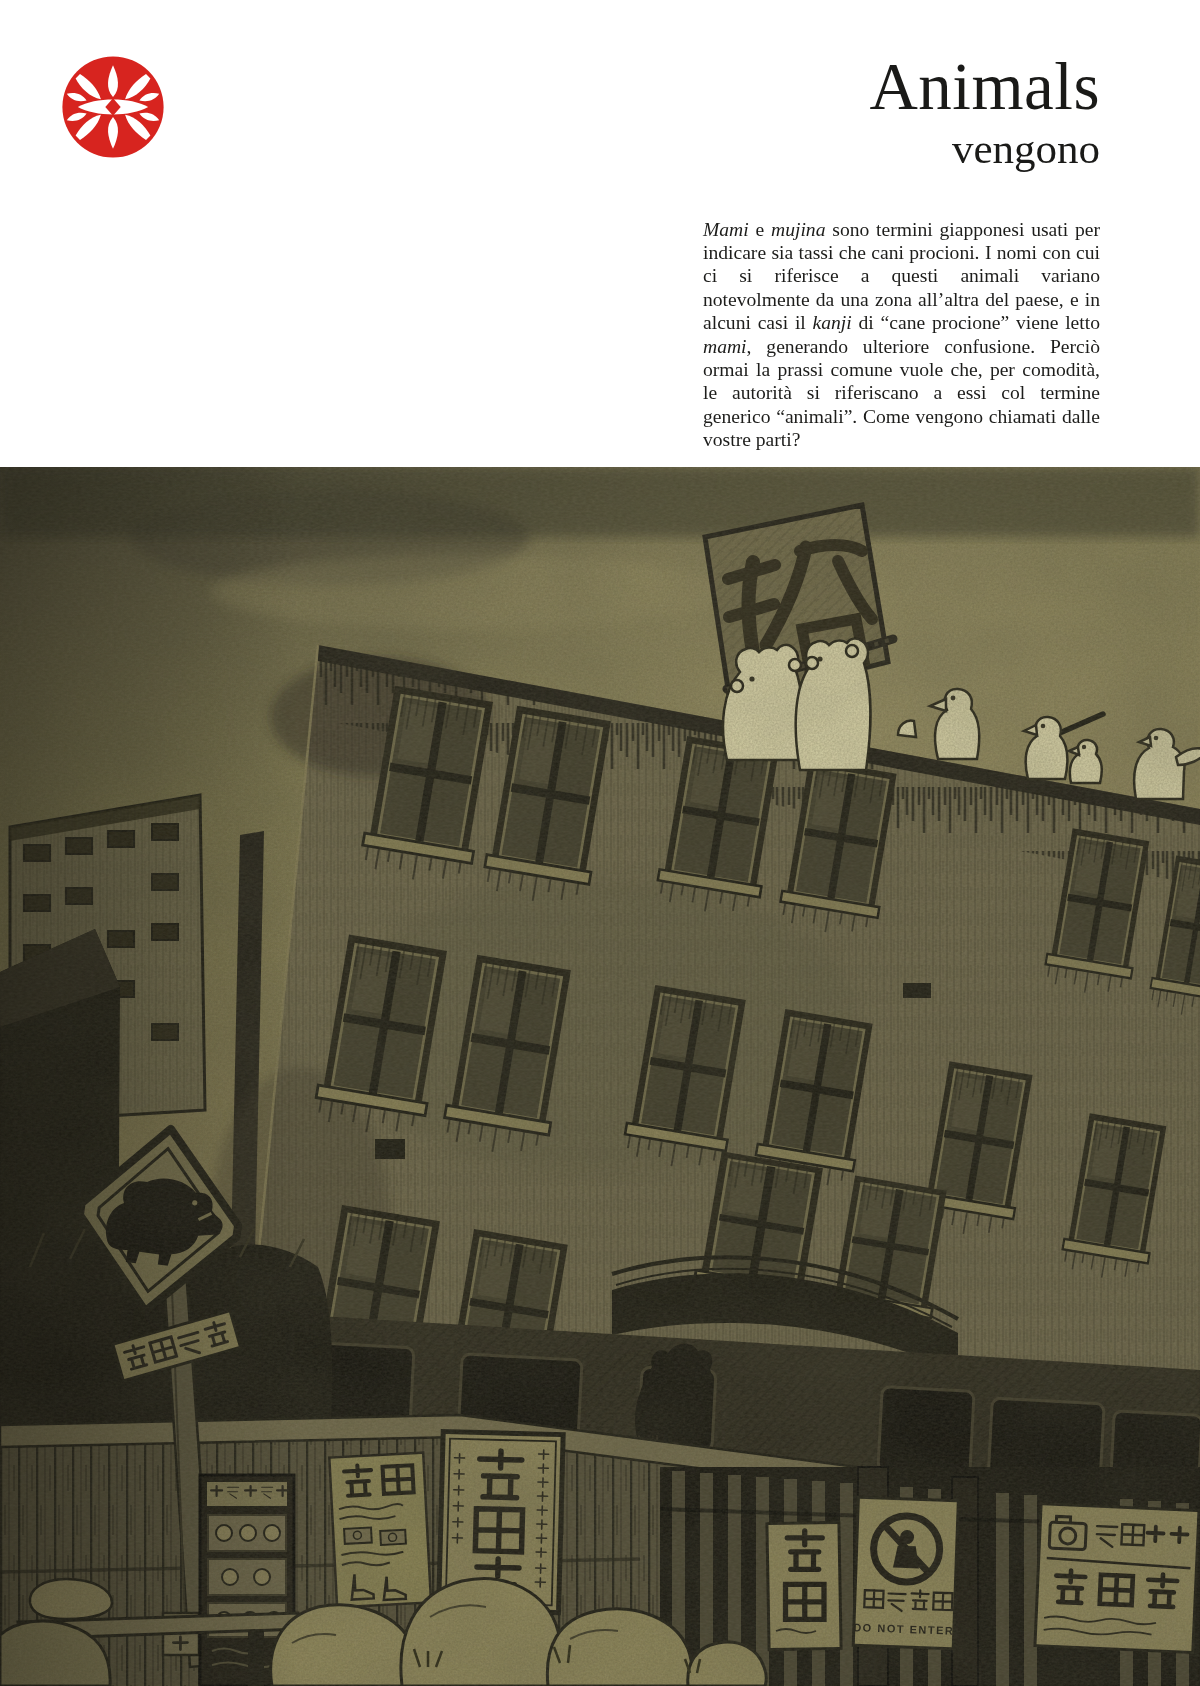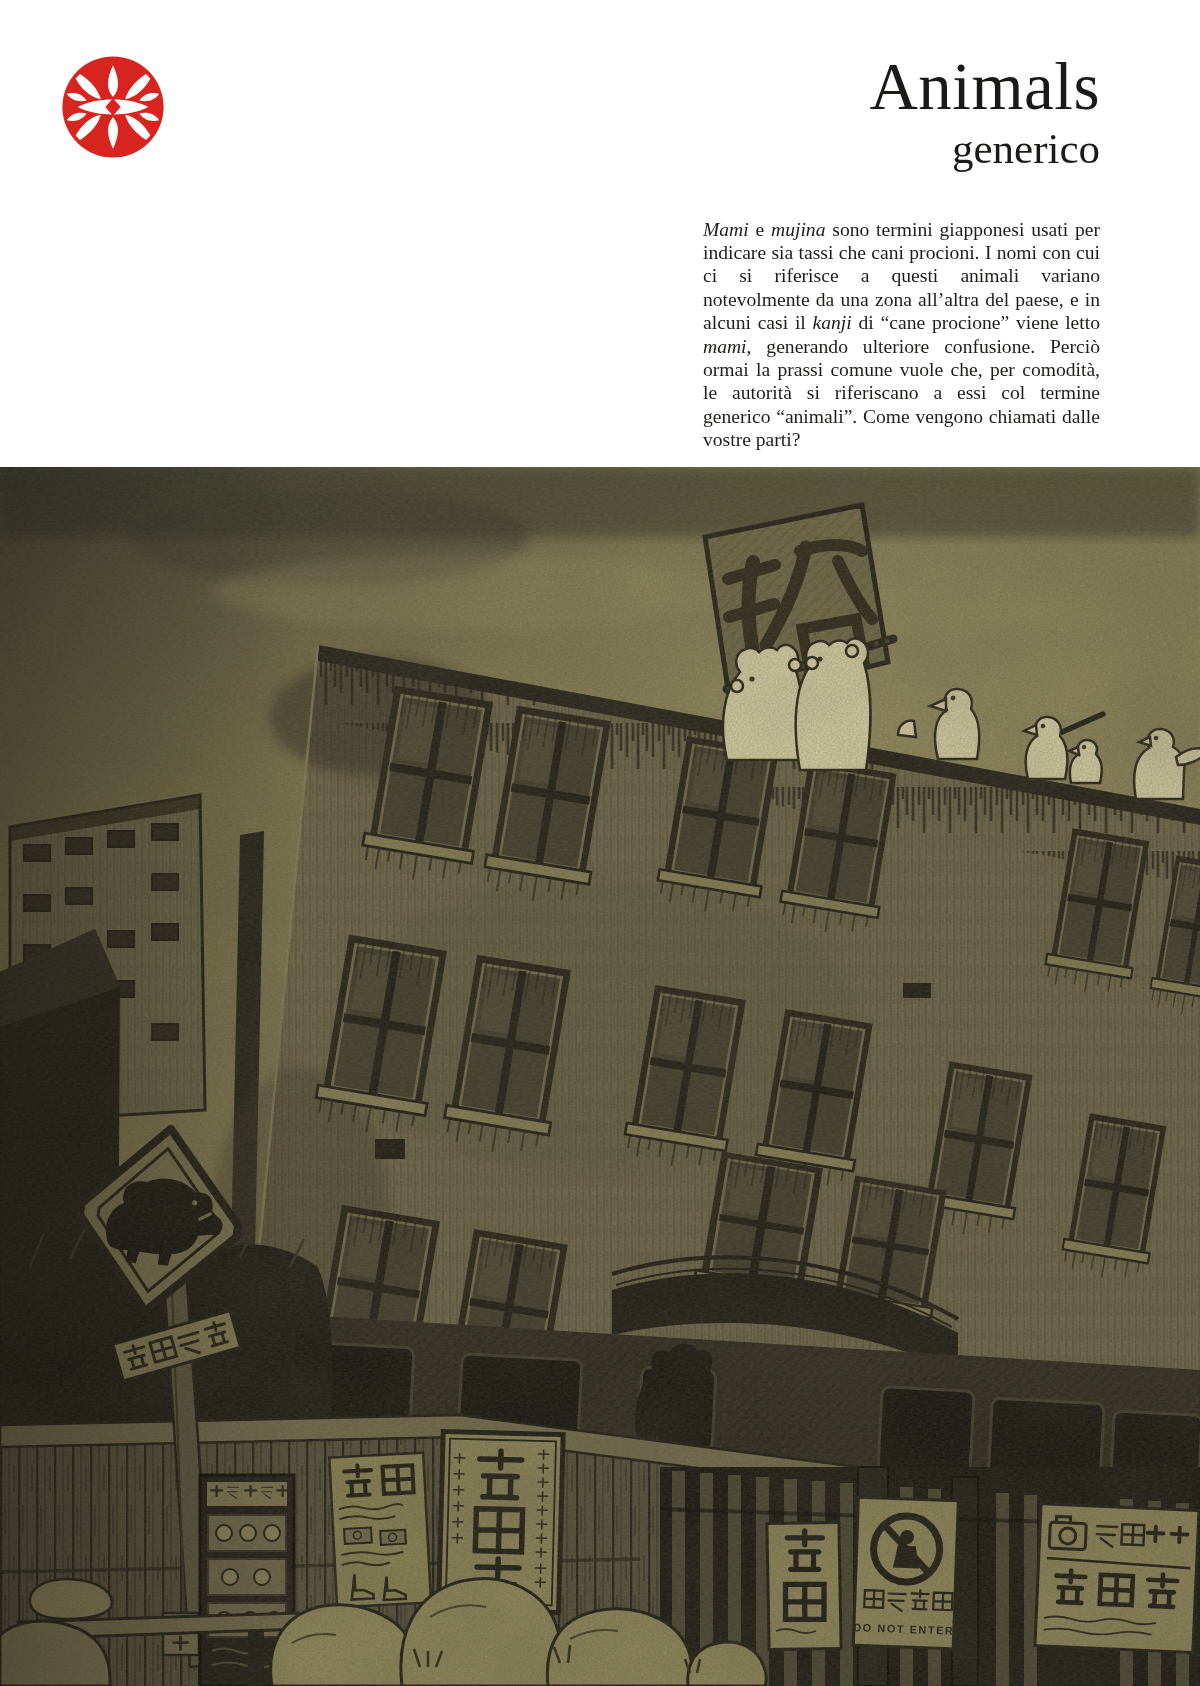--- a/index.html
+++ b/index.html
@@ -34,21 +34,21 @@
       <path d="M92,62 C85,64 78,62 74,56 C81,54 88,56 92,62 Z"></path>
       <circle cx="37" cy="50" r="3"></circle>
         <circle cx="63" cy="50" r="3"></circle>
     </g>
     <path d="M50,42 L57,50 L50,58 L43,50 Z" fill="#d7241f"></path>
   </g>
 </svg>
 
 <div class="header-text">
   <div class="title">Animals</div>
-  <div class="author">generico</div>
+  <div class="author">vengono</div>
 </div>
 
 <p class="intro"><i>Mami</i><span> e </span><i>mujina</i><span> sono termini giapponesi usati per indicare sia tassi che cani procioni. I nomi con cui ci si riferisce a questi animali variano notevolmente da una zona all’altra del paese, e in alcuni casi il </span><i>kanji</i><span> di “cane procione” viene letto </span><i>mami</i><span>, generando ulteriore confusione. Perciò ormai la prassi comune vuole che, per comodità, le autorità si riferiscano a essi col termine generico “animali”. Come vengono chiamati dalle vostre parti?</span></p>
 
 <svg class="art" viewBox="0 0 1200 1219">
   <defs>
     <linearGradient id="skyG" x1="0" y1="0" x2="0.25" y2="1">
       <stop offset="0" stop-color="#403d2c"></stop>
         <stop offset="0.10" stop-color="#575239"></stop>
       <stop offset="0.3" stop-color="#767048"></stop>

